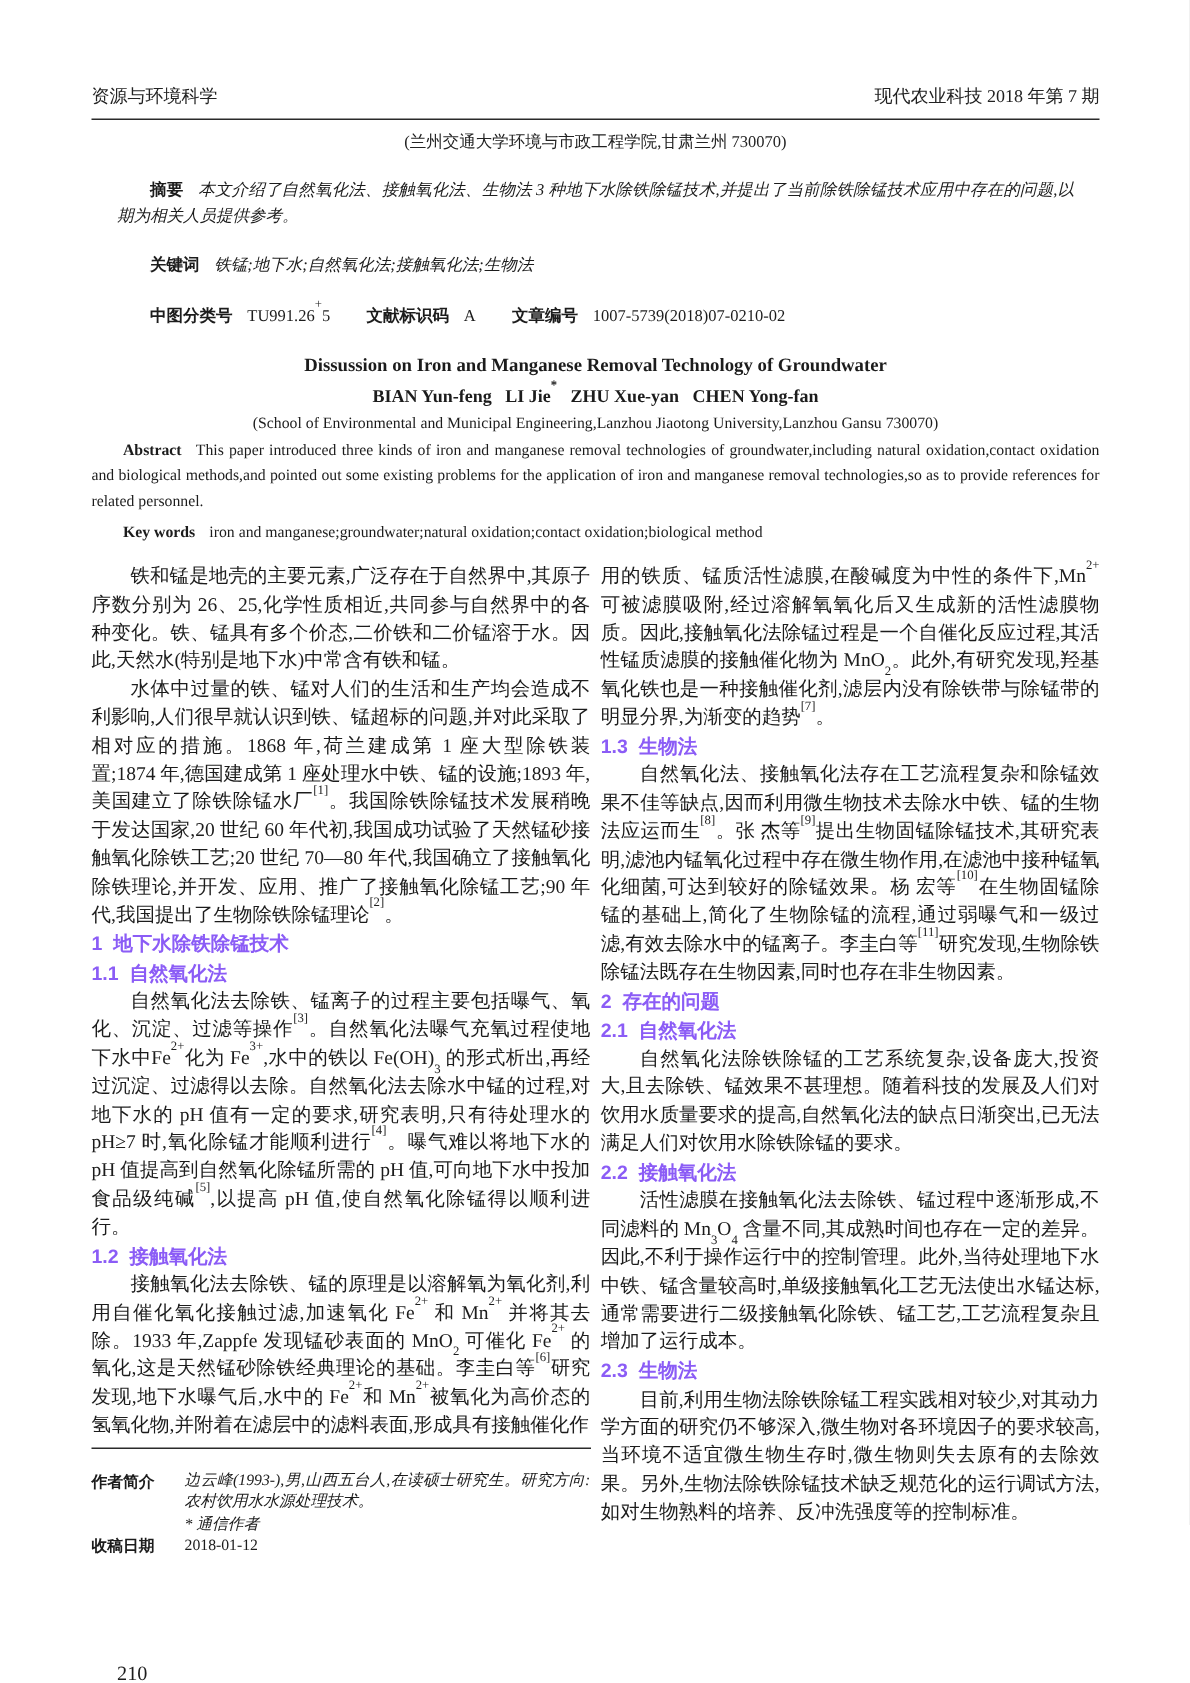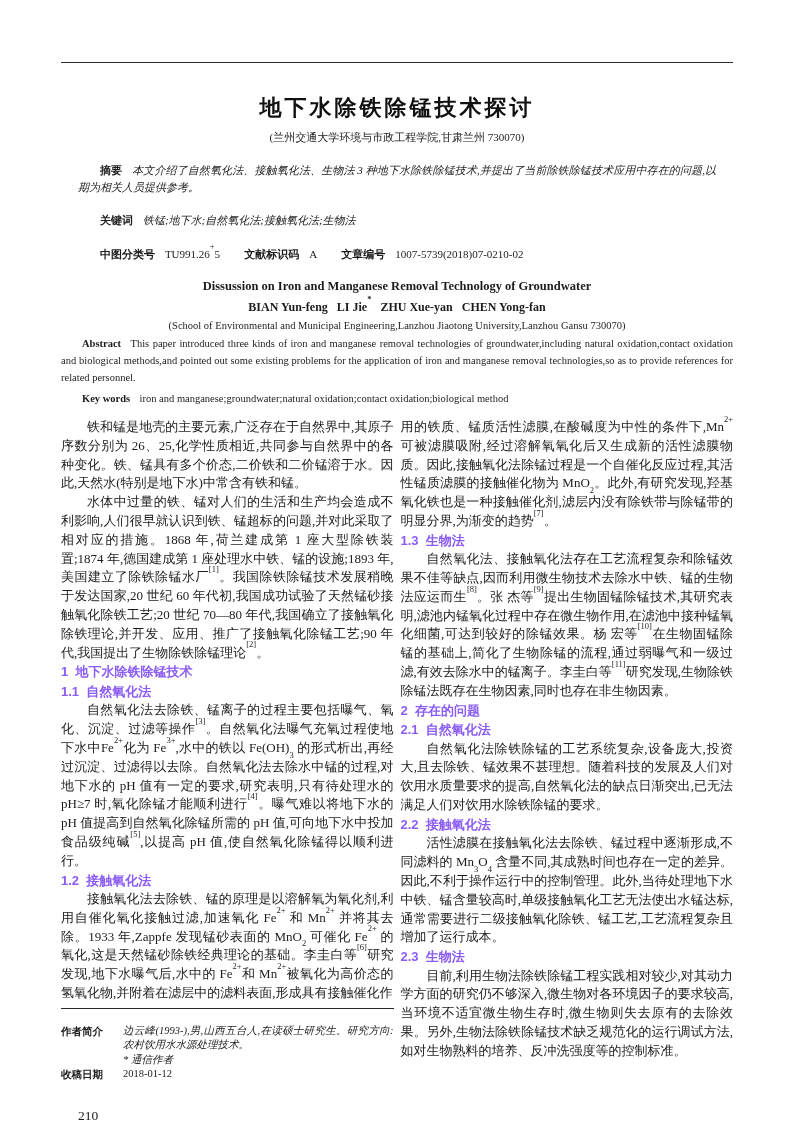--- a/index.html
+++ b/index.html
@@ -56,23 +56,26 @@
   .fn-plain{font-style:normal;}
 
   .page-number{position:absolute;left:78px;top:1108px;font-size:13.5px;color:#1c1c1c;}
 </style>
 </head>
 <body>
 
 <div class="page">
   <div class="content">
 
+    <div class="running-head">
+      <span>资源与环境科学</span>
+      <span>现代农业科技  2018 年第 7 期</span>
+    </div>
     <hr class="head-rule">
 
-    <h1 class="title-zh">地下水除铁除锰技术探讨</h1>
     <div class="affil-zh">(兰州交通大学环境与市政工程学院,甘肃兰州 730070)</div>
 
     <div class="meta">
       <p><span class="lbl">摘要</span><span class="kai">本文介绍了自然氧化法、接触氧化法、生物法 3 种地下水除铁除锰技术,并提出了当前除铁除锰技术应用中存在的问题,以期为相关人员提供参考。</span></p>
       <p><span class="lbl">关键词</span><span class="kai">铁锰;地下水;自然氧化法;接触氧化法;生物法</span></p>
       <p><span class="lbl">中图分类号</span><span>TU991.26<sup>+</sup>5</span><span class="gap"></span><span class="lbl">文献标识码</span><span>A</span><span class="gap"></span><span class="lbl">文章编号</span><span>1007-5739(2018)07-0210-02</span></p>
     </div>
 
     <div class="en">
       <p class="en-title">Dissussion on Iron and Manganese Removal Technology of Groundwater</p>

